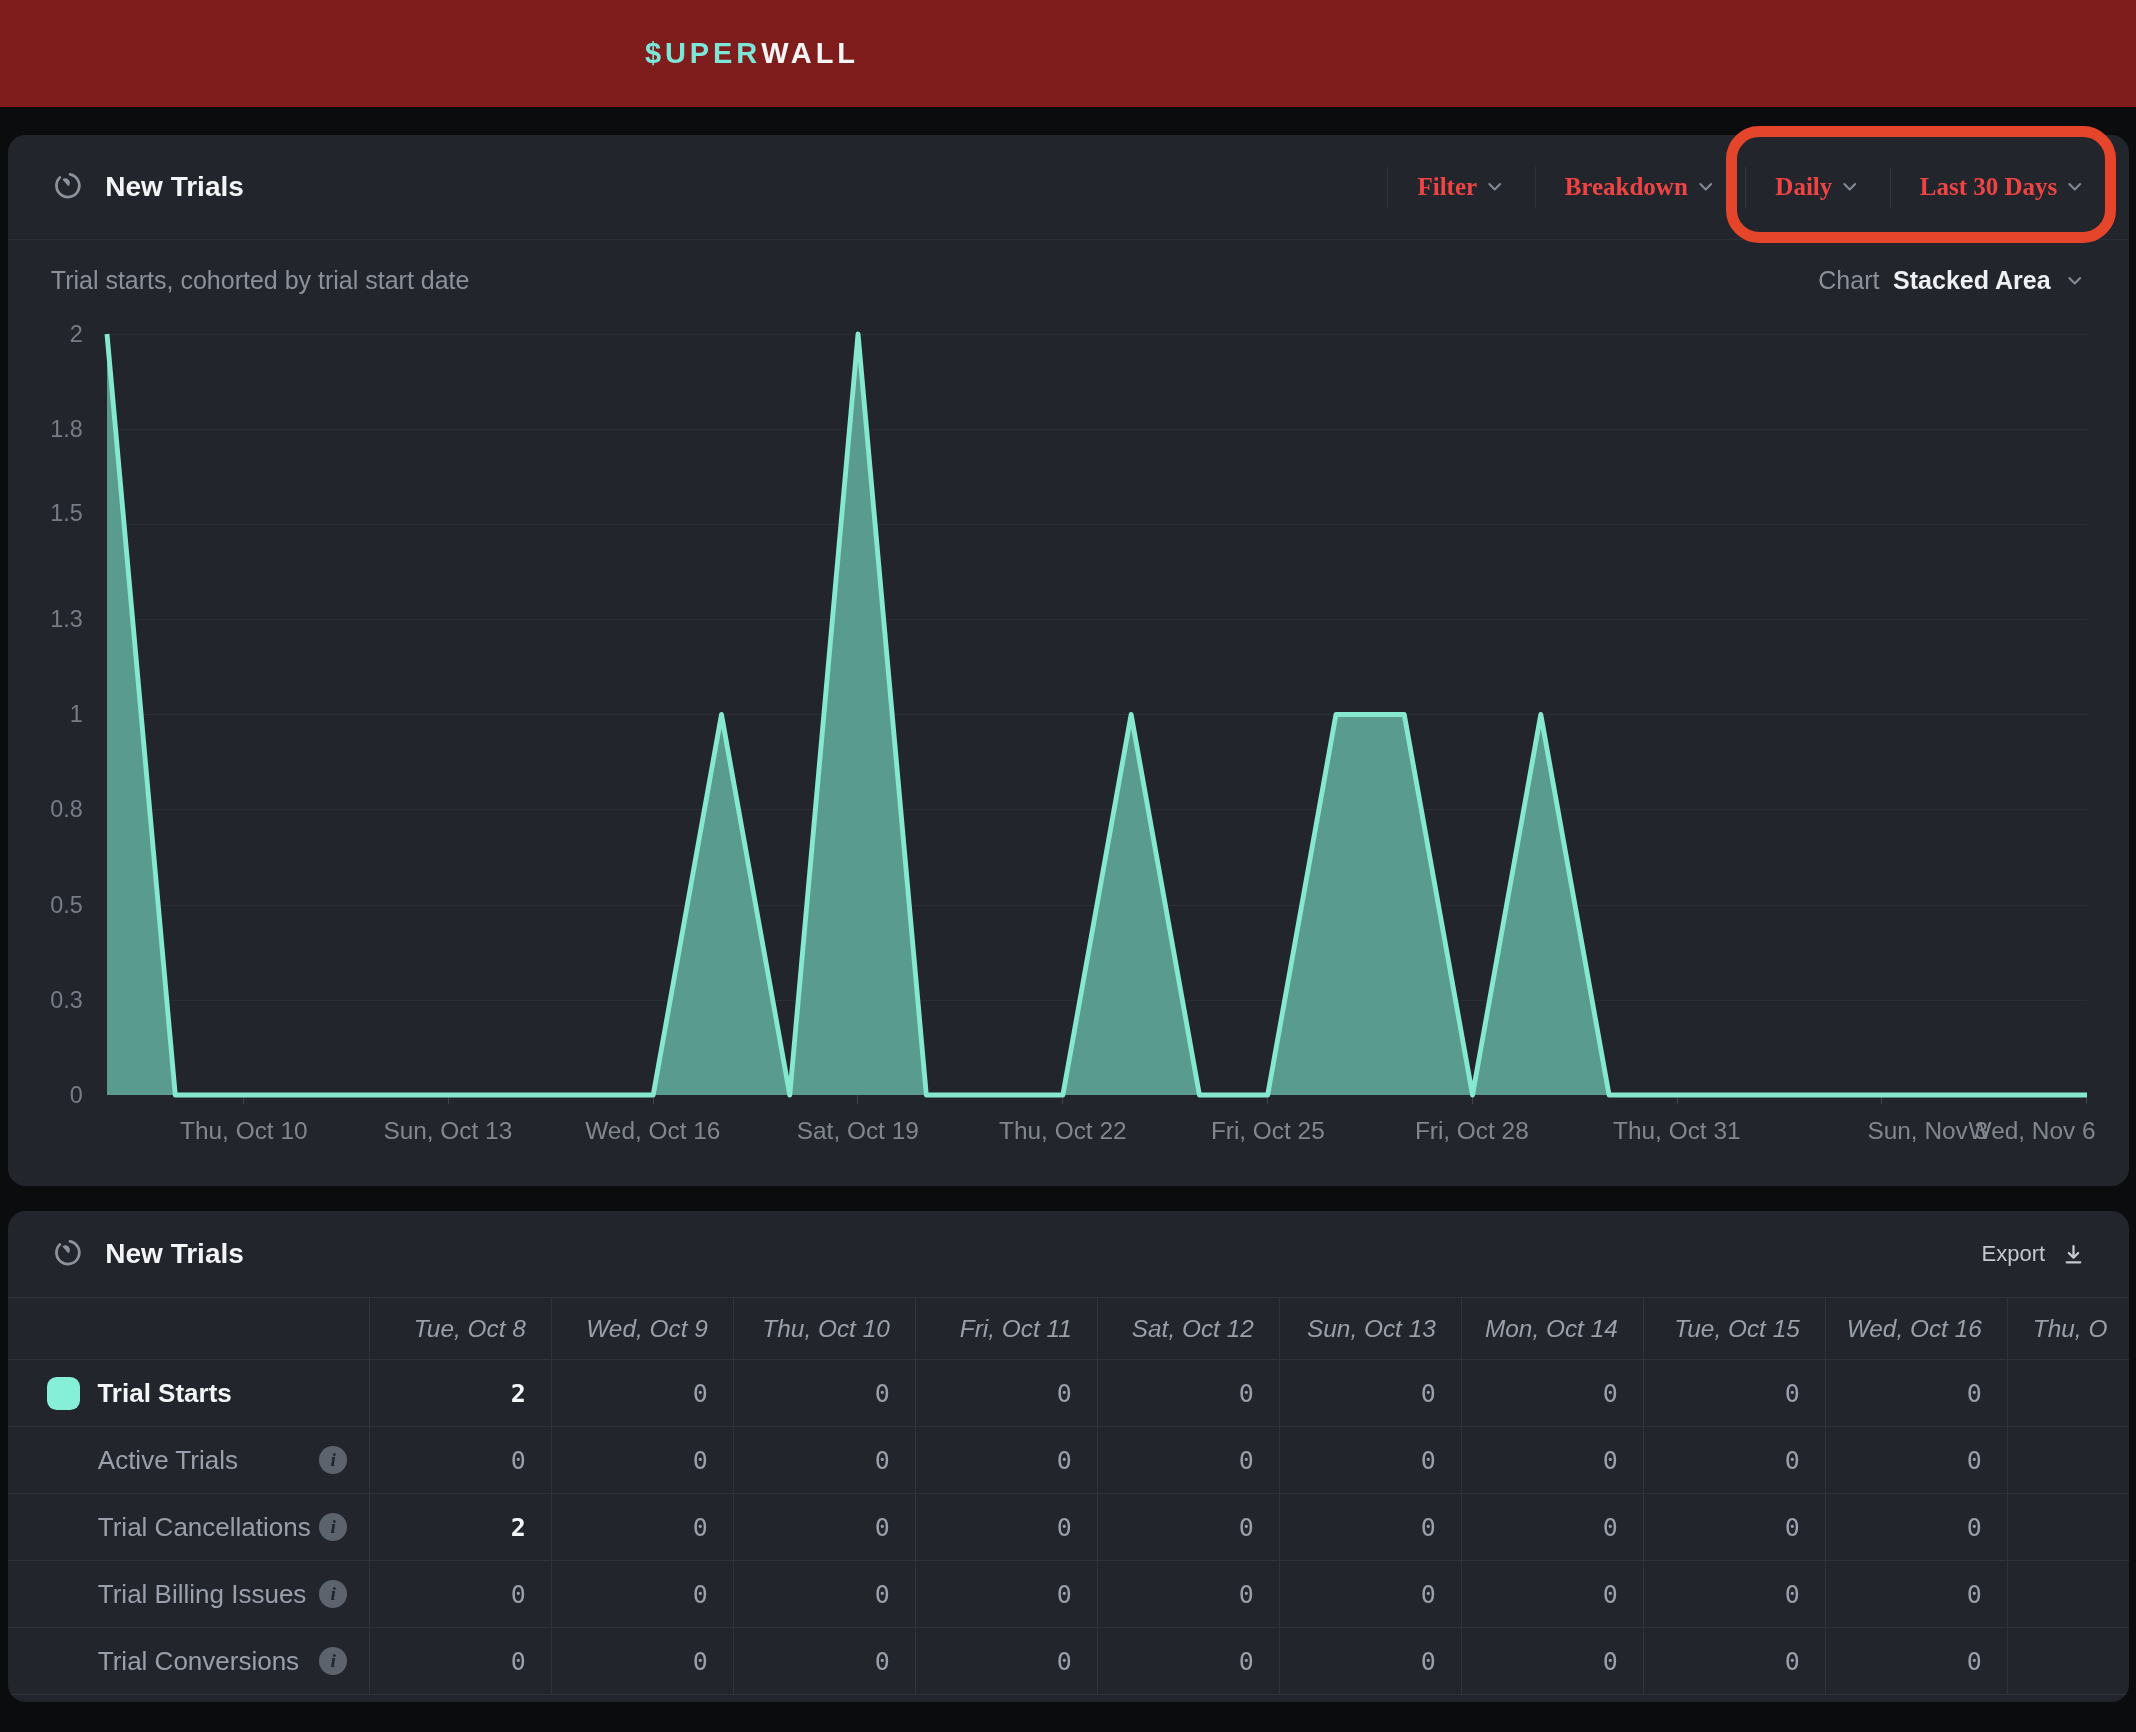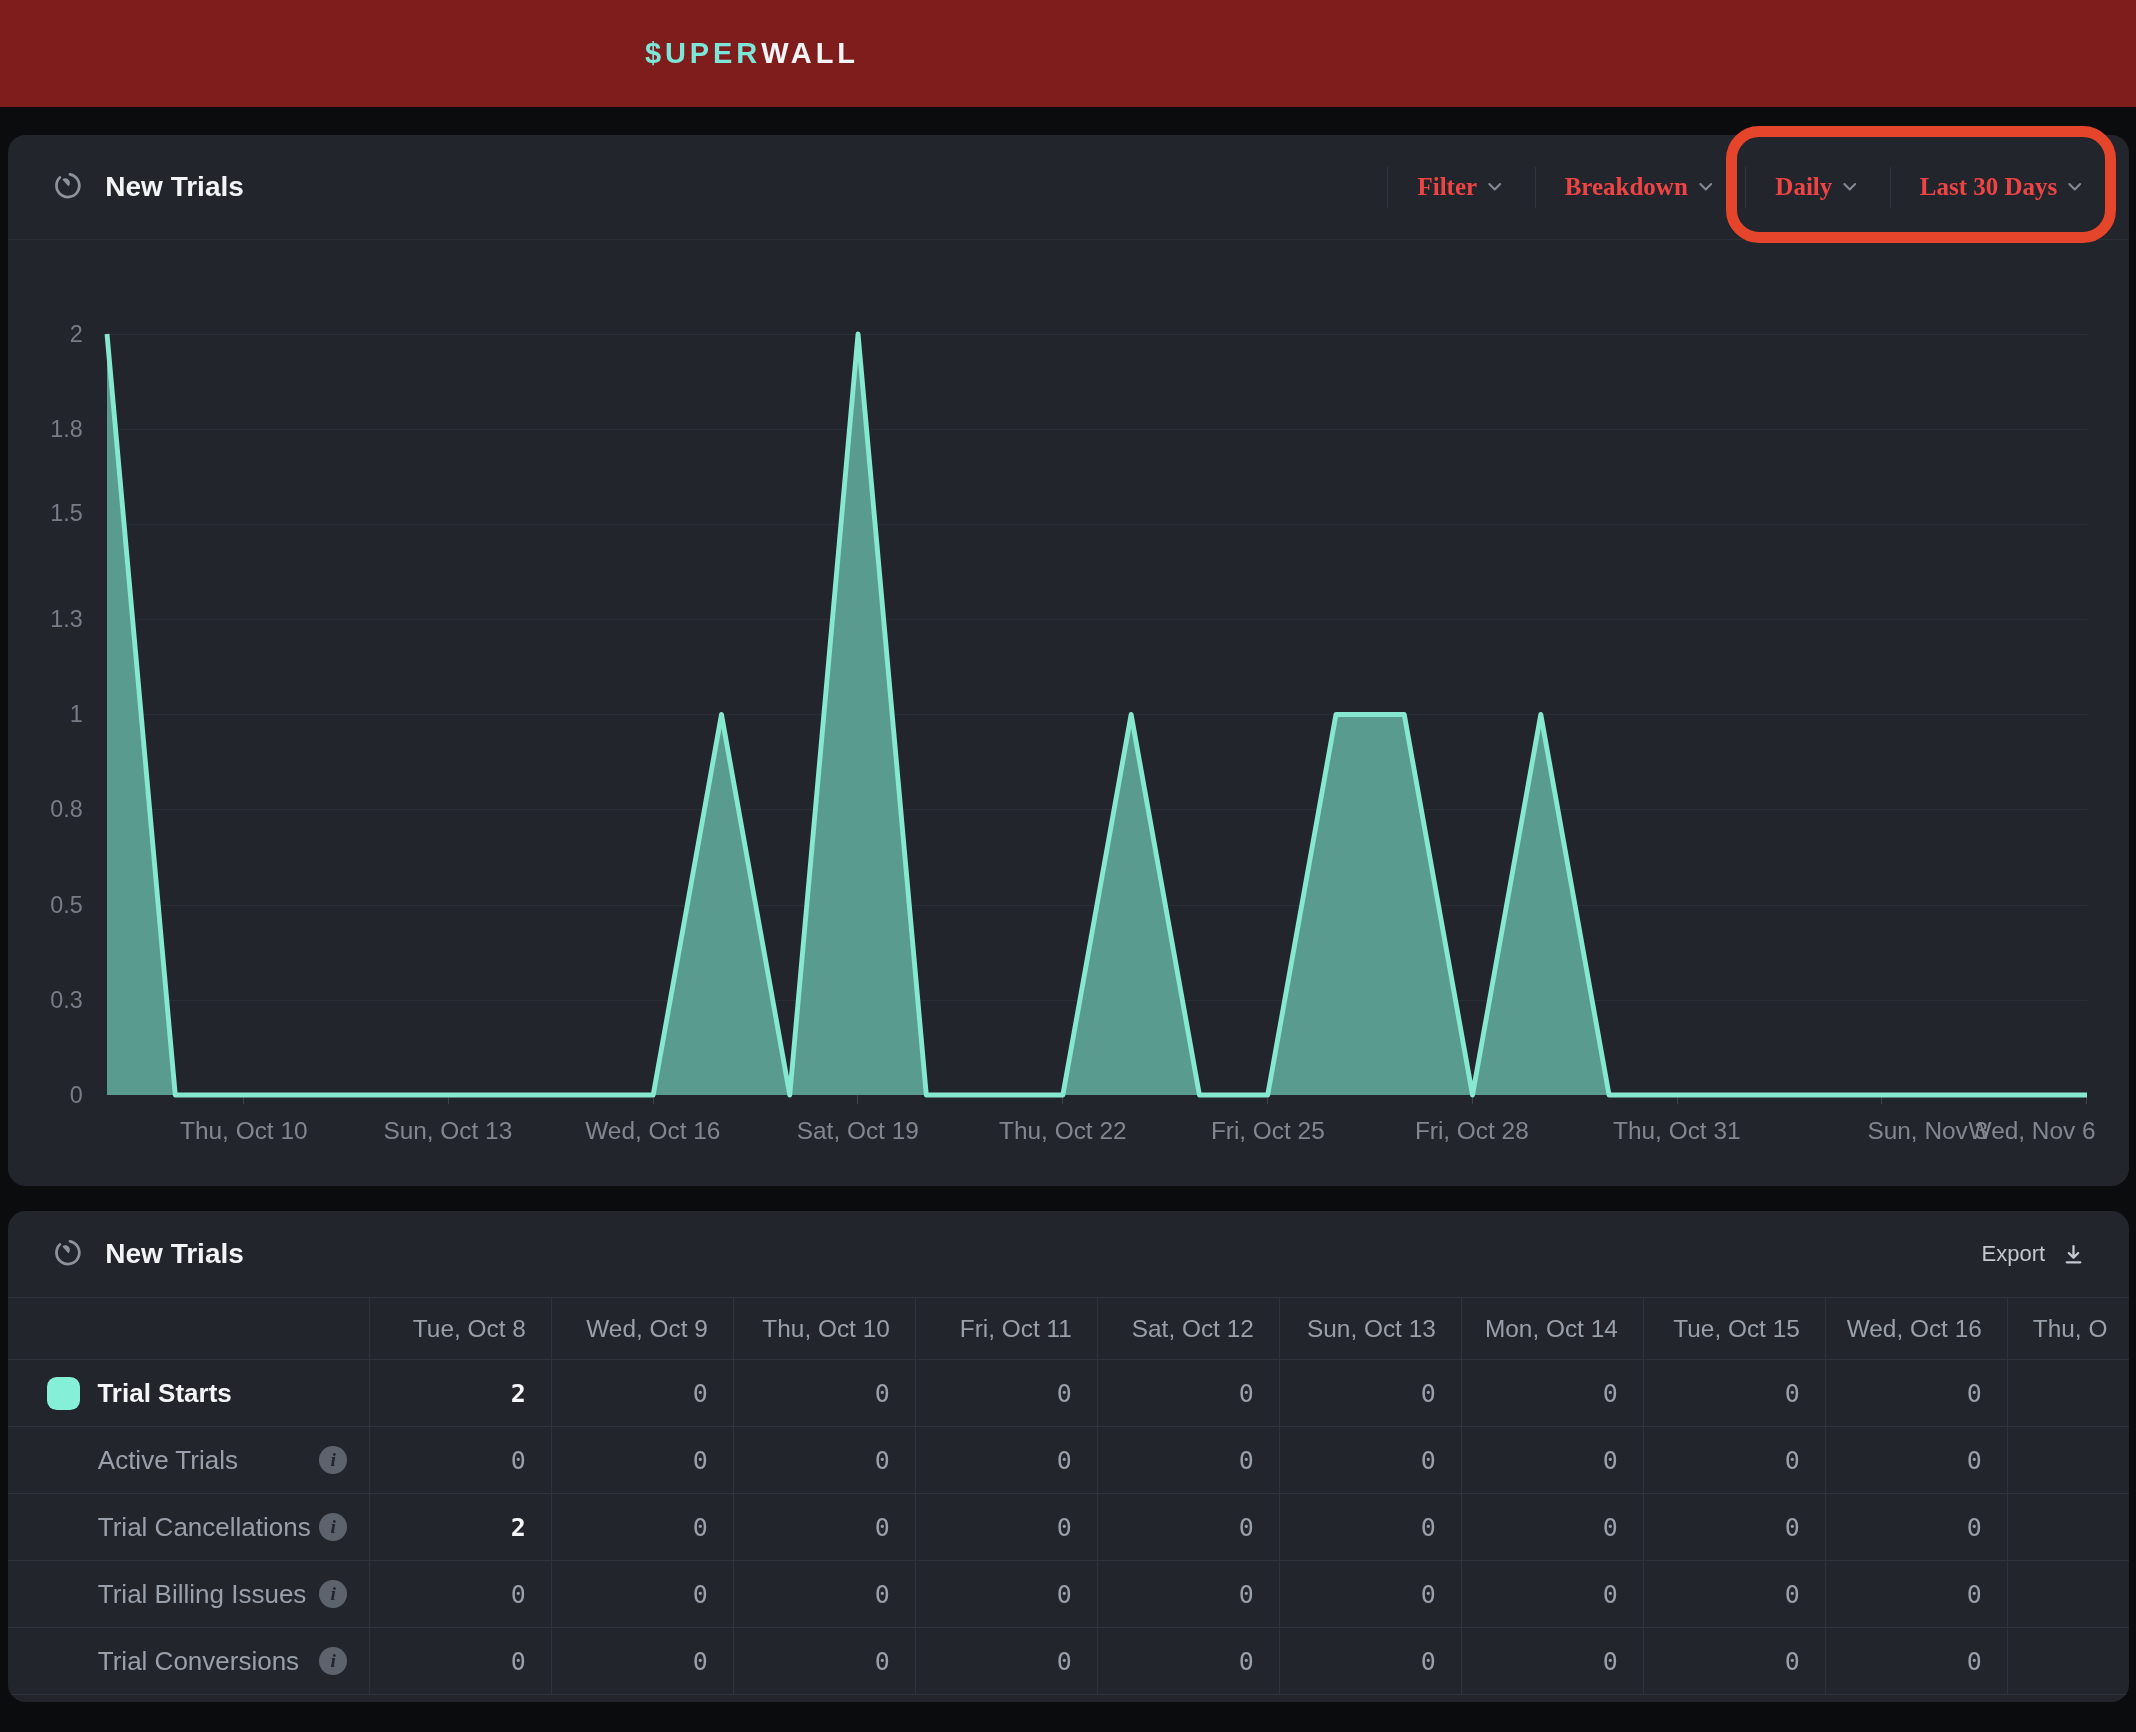--- a/index.html
+++ b/index.html
@@ -48,21 +48,21 @@
   
   .annotation-box{position:absolute;left:1726px;top:126px;width:390px;height:117px;box-sizing:border-box;
                   border:11.7px solid #e5452a;border-radius:33px;z-index:10;pointer-events:none;}
   
   .table-header{position:absolute;left:0;top:0;right:0;height:86px;display:flex;align-items:center;
                 padding:0 43px;box-sizing:border-box;}
   .export-btn{margin-left:auto;display:flex;align-items:center;gap:15.6px;background:none;border:none;cursor:pointer;
               font-family:"Liberation Sans",sans-serif;font-size:22px;font-weight:500;color:#c4c8cf;padding:0;}
   .tgrid{position:absolute;left:0;top:86px;right:0;}
   .trow{display:grid;grid-template-columns:361px repeat(9,182px) 1fr;height:66px;border-top:1px solid #2f333b;}
-  .trow.thead{height:61px;}
+  .trow.thead{height:61px;font-style:italic;}
   .trow:last-child{border-bottom:1px solid #2f333b;}
   .cell{display:flex;align-items:center;justify-content:flex-end;padding-right:25px;border-left:1px solid #2f333b;overflow:hidden;}
   .cell.first{justify-content:flex-start;border-left:none;padding-left:39px;padding-right:21.5px;}
   .cell.partial{justify-content:flex-start;padding-left:25px;}
   .th{font-size:24.4px;font-weight:500;color:#99a0aa;white-space:nowrap;}
   .rlabel{font-size:26px;font-weight:500;color:#9aa0ab;white-space:nowrap;}
   .rlabel.strong{color:#f3f5f7;font-weight:700;}
   .num{font-family:"DejaVu Sans Mono",monospace;font-size:25px;font-weight:500;color:#9aa0ab;}
   .num.strong{color:#f4f6f8;font-weight:700;}
   .swatch{width:33px;height:33px;border-radius:9.8px;background:#86efd8;margin-right:17.6px;flex:0 0 auto;}
@@ -117,20 +117,30 @@
       <span class="vdiv"></span>
       <button class="ctrl">
         <span>Last 30 Days</span>
         <svg class="chev" width="21.5" height="21.5" viewBox="0 0 24 24">
             <path d="M6 9l6 6 6-6" fill="none" stroke="#828894" stroke-width="2.4" stroke-linecap="round" stroke-linejoin="round"></path>
           </svg>
       </button>
     </div>
   </div>
 
+  <div class="subtitle-row">
+    <span class="subtitle">Trial starts, cohorted by trial start date</span>
+    <div class="chart-type">
+      <span class="dim">Chart</span>
+      <span class="val">Stacked Area</span>
+      <svg class="chev" width="21.5" height="21.5" viewBox="0 0 24 24">
+          <path d="M6 9l6 6 6-6" fill="none" stroke="#828894" stroke-width="2.4" stroke-linecap="round" stroke-linejoin="round"></path>
+        </svg>
+    </div>
+  </div>
 
   <div class="ylabels" id="ylabels">
       <div class="ylab" style="top: 0px;">2</div>
       <div class="ylab" style="top: 95px;">1.8</div>
       <div class="ylab" style="top: 179px;">1.5</div>
       <div class="ylab" style="top: 285px;">1.3</div>
       <div class="ylab" style="top: 380px;">1</div>
       <div class="ylab" style="top: 475px;">0.8</div>
       <div class="ylab" style="top: 571px;">0.5</div>
       <div class="ylab" style="top: 666px;">0.3</div>

